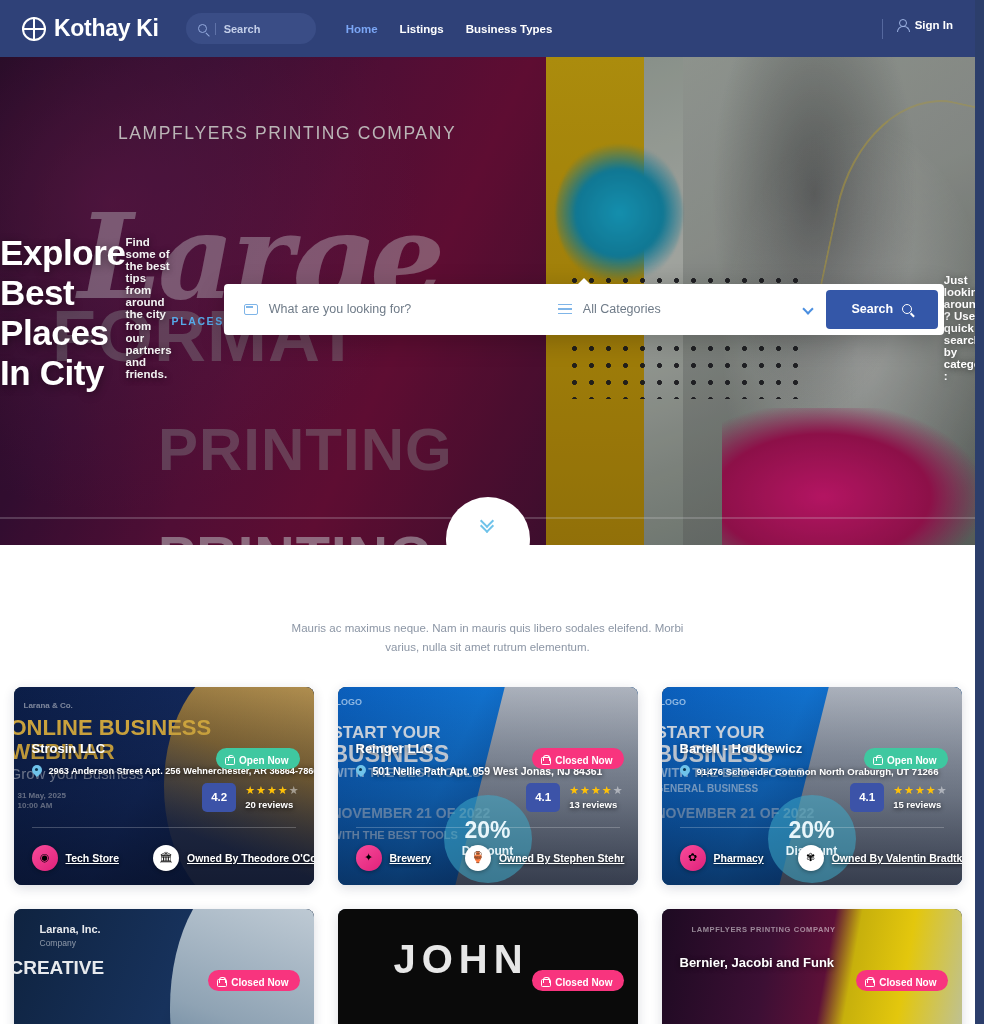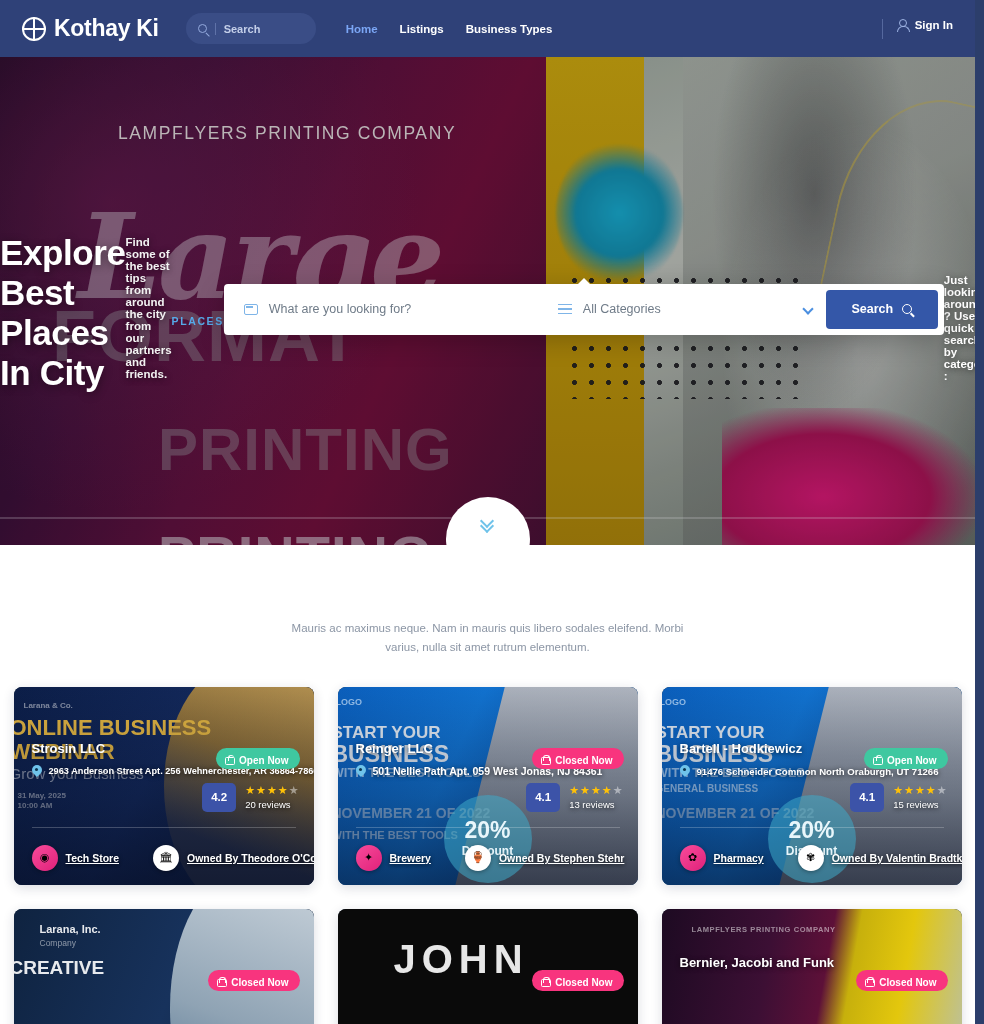--- a/index.html
+++ b/index.html
@@ -448,21 +448,21 @@
     width: 34px; height: 29px; border-radius: 5px;
     background: #3c53a8;
     display: flex; align-items: center; justify-content: center;
     color: #ffffff; font-size: 11.5px; font-weight: bold;
   }
   .stars-wrap { display: flex; flex-direction: column; align-items: flex-start; }
   .stars { font-size: 11px; letter-spacing: 1px; line-height: 1; }
   .star-on { color: #ffc107; }
   .star-off { color: rgba(255,255,255,.45); }
   .reviews {
-    margin-top: 3px; font-size: 9.5px; color: #ffffff; font-weight: normal;
+    margin-top: 3px; font-size: 9.5px; color: #ffffff; font-weight: bold;
     text-shadow: 0 1px 4px rgba(0,0,0,.8);
   }
   .card-foot {
     position: absolute; left: 0; right: 0; bottom: 0; height: 58px;
     z-index: 8;
   }
   .card-divider {
     position: absolute; left: 18px; right: 18px; top: 0;
     height: 1px; background: rgba(255,255,255,.22);
   }

